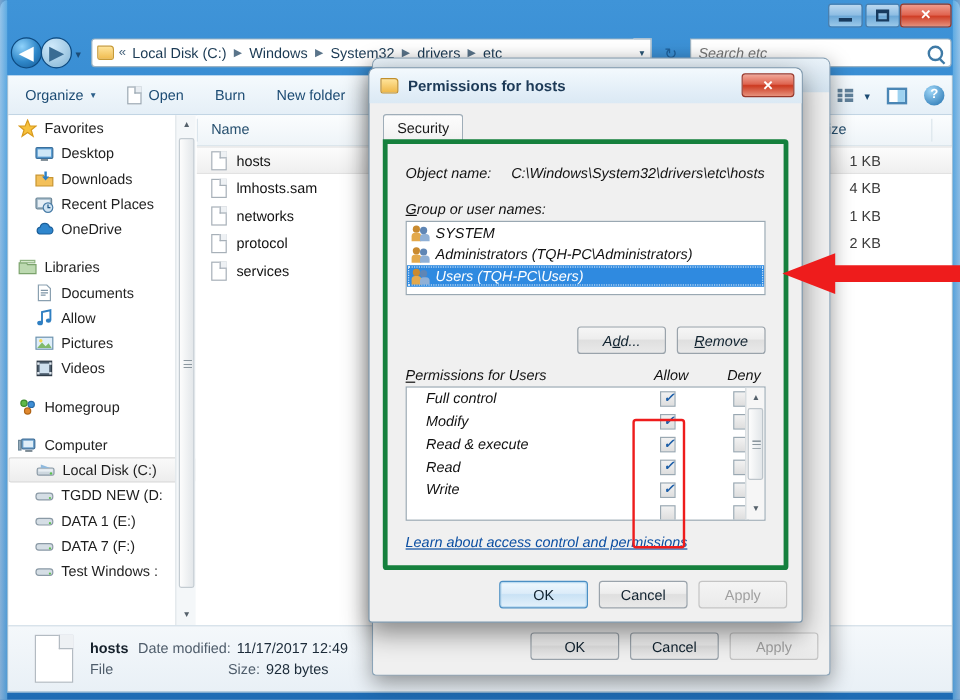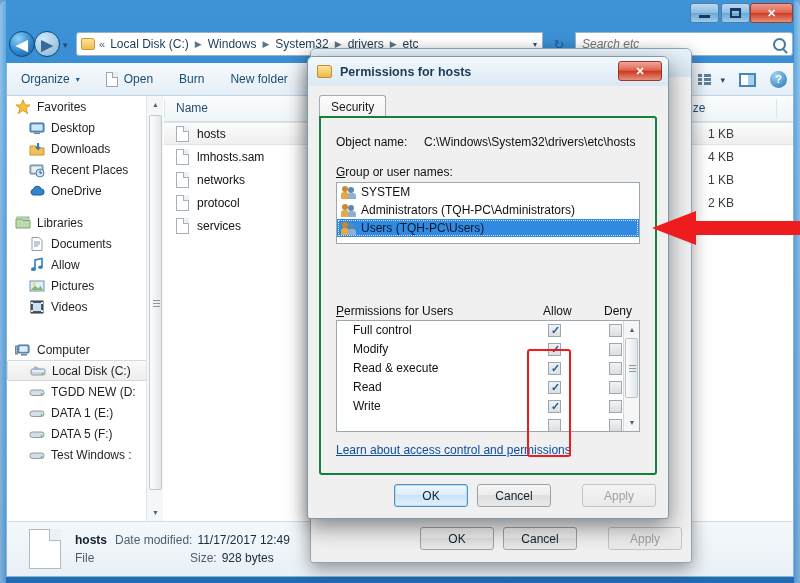--- a/index.html
+++ b/index.html
@@ -172,21 +172,21 @@
 
   
   .btn { height:23px; min-width:74px; padding:0 10px; font-size:12px;
     font-family:"Liberation Sans",sans-serif; color:#10222f;
     background:linear-gradient(180deg,#f6f6f6 0%,#ededed 45%,#dfdfdf 50%,#e9e9e9 100%);
     border:1px solid #9aa3ab; border-radius:3px; display:flex; align-items:center;
     justify-content:center; }
   .btn.def { border-color:#4b8fc4; box-shadow:0 0 0 1px #bcdcf2 inset;
     background:linear-gradient(180deg,#eff8fe 0%,#dcecf9 45%,#c9e2f5 50%,#e4f1fb 100%); }
   .btn.disabled { color:#a0a0a0; background:linear-gradient(180deg,#f4f4f4,#eaeaea);
-    border-color:#c4c4c4;margin-left:22px; }
+    border-color:#c4c4c4; }
   .ul { text-decoration:underline; }
 
   
   #perm-dialog { position:absolute; left:307px; top:56px; width:362px; height:463px;
     background:#f0f0f0; border:1px solid #7d98ad; border-radius:6px 6px 3px 3px;
     box-shadow:0 8px 22px rgba(0,0,0,.45); }
   #perm-titlebar { position:absolute; left:0; top:0; right:0; height:29px;
     background:linear-gradient(180deg,#f3f9fd 0%, #e4eff8 60%, #dbe9f4 100%);
     border-radius:5px 5px 0 0; display:flex; align-items:center; padding-left:9px; }
   #perm-ficon { width:15px; height:13px; background:linear-gradient(180deg,#ffe49a,#efb849);
@@ -197,30 +197,30 @@
     border:1px solid #98372a; border-radius:3px; color:#fff; font-weight:bold; font-size:11px;
     display:flex; align-items:center; justify-content:center; }
 
   #perm-body { position:absolute; left:0; top:29px; right:0; bottom:0; }
   #tabstrip { position:absolute; left:11px; top:9px; right:11px; height:22px; }
   .tab { position:absolute; left:0; top:0; height:22px; padding:0 11px;
     background:linear-gradient(180deg,#fdfdfd,#f1f1f1); border:1px solid #9fadb8;
     border-bottom:none; border-radius:3px 3px 0 0; font-size:12px; color:#1a1a1a;
     display:flex; align-items:center; }
   #tabpanel { position:absolute; left:11px; top:30px; right:11px; bottom:43px;
-    background:#f0f0f0; border:2px solid #15803d; border-radius:0 3px 3px 3px; }
+    background:#f0f0f0; border:4px solid #15803d; border-radius:0 3px 3px 3px;font-style:italic; }
 
   .lbl { font-size:12px; color:#111; }
   #objname-row { position:absolute; left:15px; top:17px; display:flex; }
   #objname-label { width:88px; }
   #group-label { position:absolute; left:15px; top:47px; }
   #group-list { position:absolute; left:15px; right:15px; top:64px; height:62px;
     background:#fff; border:1px solid #9aa8b2; overflow:hidden; }
   .grow { height:18px; display:flex; align-items:center; padding-left:4px; font-size:12px; color:#111; }
-  .grow.sel { background:#2f8ae0; color:#0f172a; outline:1px dotted #cfe4f7; outline-offset:-2px; }
+  .grow.sel { background:#2f8ae0; color:#ffffff; outline:1px dotted #cfe4f7; outline-offset:-2px; }
   .usericon { width:15px; height:13px; margin-right:5px; flex:none; position:relative; }
   .usericon .h1,.usericon .h2 { position:absolute; border-radius:50%; }
   .usericon .h1 { left:1px; top:0; width:6px; height:6px; background:#c98a2f; }
   .usericon .h2 { left:7px; top:1px; width:6px; height:6px; background:#5f86b5; }
   .usericon .b1 { position:absolute; left:0; bottom:0; width:8px; height:7px;
     background:#e3a94c; border-radius:3px 3px 0 0; }
   .usericon .b2 { position:absolute; right:0; bottom:0; width:8px; height:6px;
     background:#8fb0d6; border-radius:3px 3px 0 0; }
 
   #addremove { position:absolute; right:15px; top:152px; display:flex; gap:9px; }
@@ -437,20 +437,30 @@
               <rect x="12" y="3" width="2" height="2" fill="#dfe7ee"></rect>
               <rect x="2" y="11" width="2" height="2" fill="#dfe7ee"></rect>
               <rect x="12" y="11" width="2" height="2" fill="#dfe7ee"></rect>
             </svg>
         </span>
         <span>Videos</span>
       </div>
 
       <div class="nav-spacer"></div>
 
+      <div class="nav-item root">
+        <span class="nicon">
+          <svg width="16" height="16" viewBox="0 0 16 16">
+              <circle cx="5" cy="5" r="2.6" fill="#5fb84a" stroke="#3d8a2d"></circle>
+              <circle cx="11" cy="6" r="2.6" fill="#3f8fd6" stroke="#2a6ba6"></circle>
+              <circle cx="8" cy="11.5" r="2.6" fill="#e0882f" stroke="#b06517"></circle>
+            </svg>
+        </span>
+        <span>Homegroup</span>
+      </div>
 
       <div class="nav-spacer"></div>
 
       <div class="nav-item root">
         <span class="nicon">
           <svg width="16" height="16" viewBox="0 0 16 16">
               <rect x="3" y="3" width="11" height="8" rx="1" fill="#6fa3cd" stroke="#3f6f99"></rect>
               <rect x="4.5" y="4.3" width="8" height="5.4" fill="#dfeef8"></rect>
               <rect x="6" y="12" width="6" height="1.6" fill="#7d8b95"></rect>
               <rect x="0.5" y="4" width="2" height="8" fill="#9fb6c6" stroke="#6d8798"></rect>
@@ -487,21 +497,21 @@
         </span>
         <span>DATA 1 (E:)</span>
       </div>
       <div class="nav-item">
         <span class="nicon">
           <svg width="16" height="16" viewBox="0 0 16 16">
               <rect x="1" y="6" width="14" height="5.5" rx="2.4" fill="#d5dee5" stroke="#8b9aa6"></rect>
               <circle cx="12.6" cy="10" r="0.9" fill="#59c04a"></circle>
             </svg>
         </span>
-        <span>DATA 5 (F:)</span>
+        <span>DATA 7 (F:)</span>
       </div>
       <div class="nav-item">
         <span class="nicon">
           <svg width="16" height="16" viewBox="0 0 16 16">
               <rect x="1" y="6" width="14" height="5.5" rx="2.4" fill="#d5dee5" stroke="#8b9aa6"></rect>
               <circle cx="12.6" cy="10" r="0.9" fill="#59c04a"></circle>
             </svg>
         </span>
         <span>Test Windows :</span>
       </div>
@@ -639,20 +649,28 @@
           <span class="usericon">
               <i class="h1"></i>
               <i class="h2"></i>
               <i class="b1"></i>
               <i class="b2"></i>
             </span>
           <span>Users (TQH-PC\Users)</span>
         </div>
       </div>
 
+      <div id="addremove">
+        <div class="btn">
+          <span>A<span class="ul">d</span>d...</span>
+        </div>
+        <div class="btn">
+          <span><span class="ul">R</span>emove</span>
+        </div>
+      </div>
 
       <span class="lbl" id="perms-label"><span class="ul">P</span>ermissions for Users</span>
       <span class="lbl" id="allow-label">Allow</span>
       <span class="lbl" id="deny-label">Deny</span>
 
       <div id="perm-table">
         <div class="prow">
           <span class="pname">Full control</span>
           <span class="cb allow">
               <span class="tick">✓</span>

